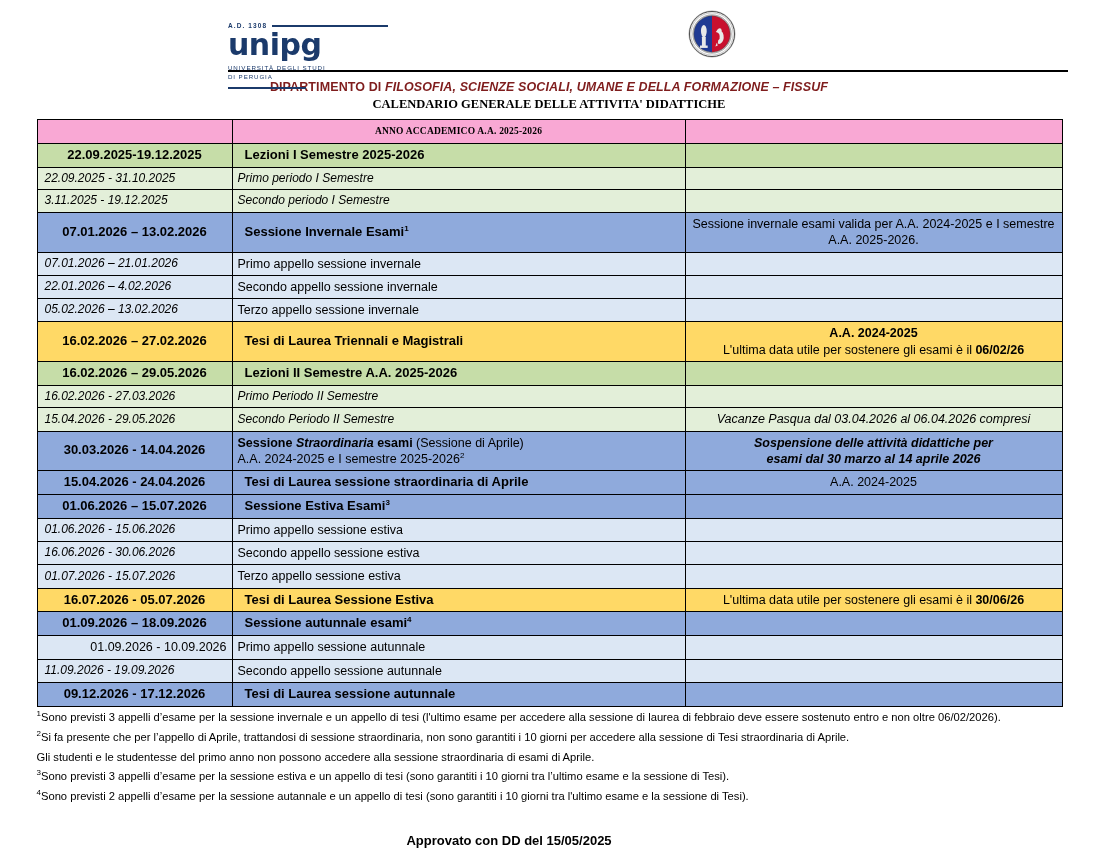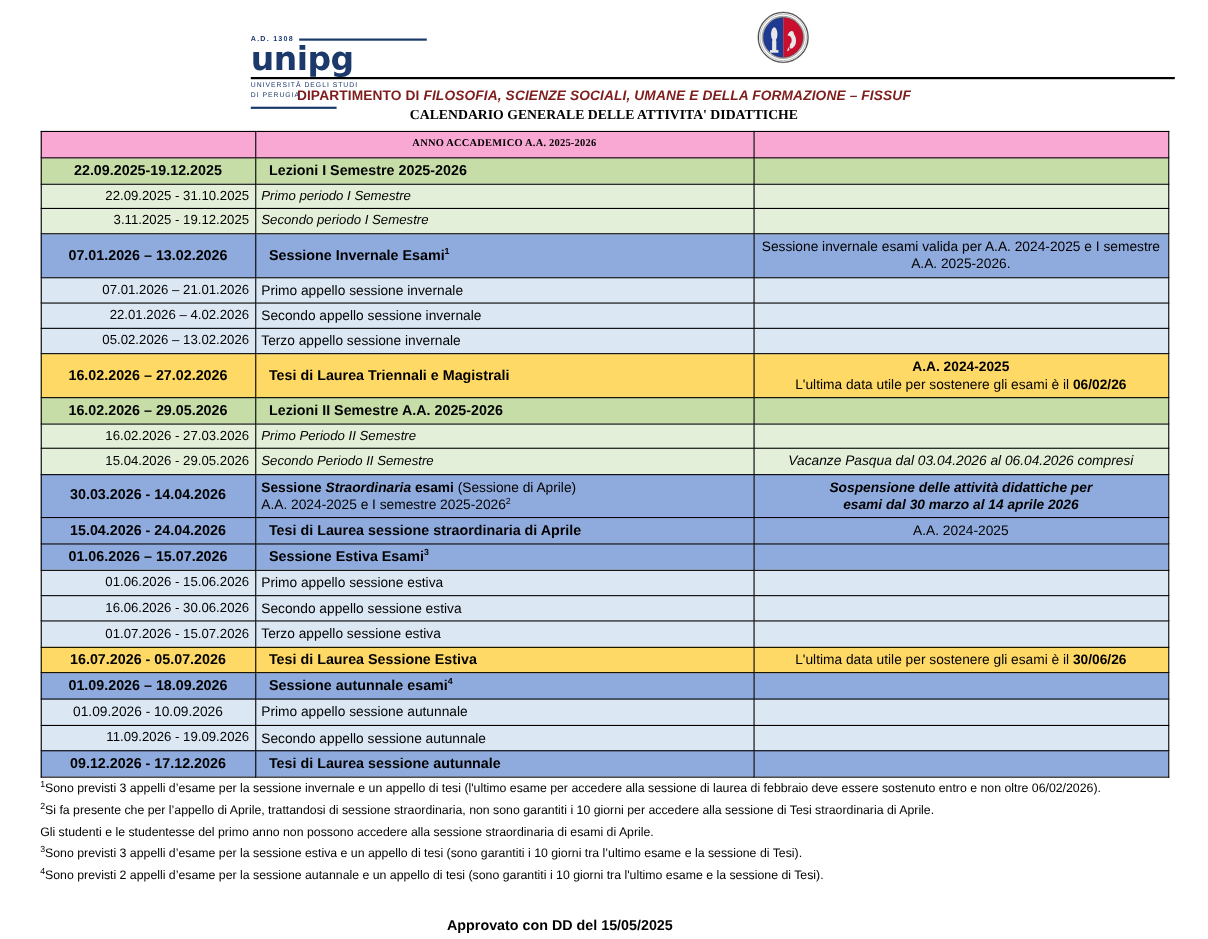--- a/index.html
+++ b/index.html
@@ -17,21 +17,21 @@
   }
 
   
   .logo-band {
     position: relative;
     height: 72px;
   }
   .unipg-logo {
     position: absolute;
     left: 228px;
-    top: 32px;
+    top: 22px;
     width: 160px;
   }
   .unipg-ad {
     font-size: 6.5px;
     letter-spacing: 1.1px;
     color: #1b3a6b;
     font-weight: bold;
     display: flex;
     align-items: center;
     gap: 5px;
@@ -144,22 +144,22 @@
   .bg-blue-dark { background: #8FAADC; }
   .bg-blue-light { background: #DCE7F4; }
   .bg-yellow { background: #FFD966; }
 
   
   .c-date {
     text-align: center;
     white-space: nowrap;
   }
   .c-date.b { font-weight: bold; font-size: 13px; }
-  .c-date.i { text-align: right; padding-left: 24px; font-size: 12px; }
-  .c-date.pl { text-align: center; margin-top: 12px; }
+  .c-date.i { font-style: italic; text-align: left; padding-left: 7px; font-size: 12px; }
+  .c-date.pl { text-align: right; margin-top: 12px; }
   .c-label.b { font-weight: bold; font-size: 13px; padding-left: 12px; }
   .c-label.i { font-style: italic; font-size: 12px; }
   .c-label.n { font-size: 12.5px; }
   .c-note { text-align: center; font-size: 12px; }
   .c-note.bi { font-weight: bold; font-style: italic; }
   .c-note.i { font-style: italic; }
   sup { font-size: 8px; vertical-align: super; line-height: 0; }
   .strong { font-weight: bold; }
   .ital { font-style: italic; }
   .reg { font-weight: normal; }

